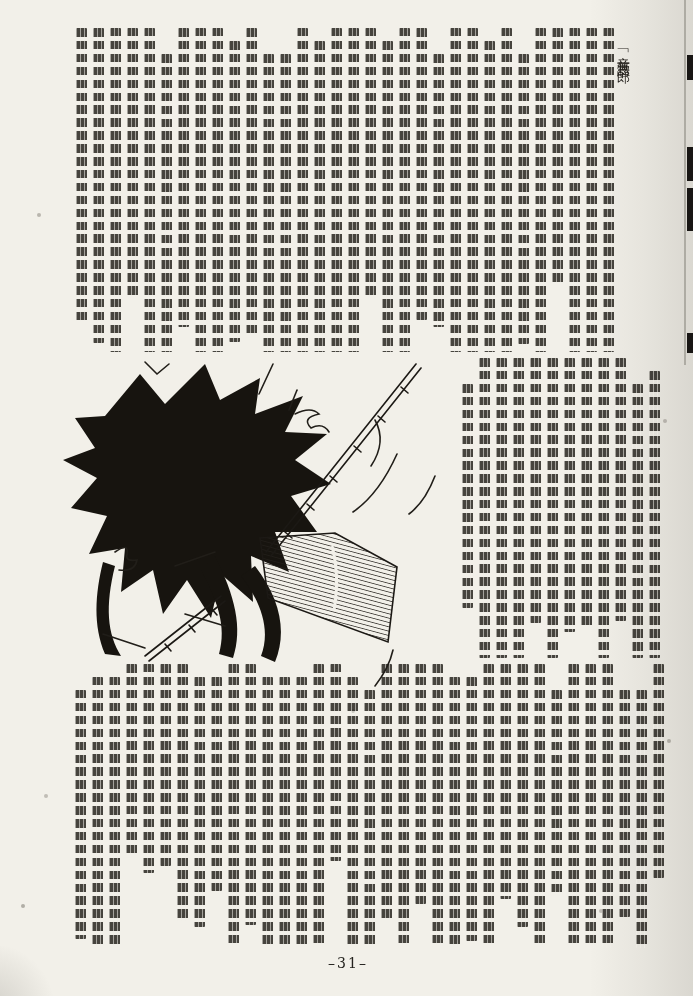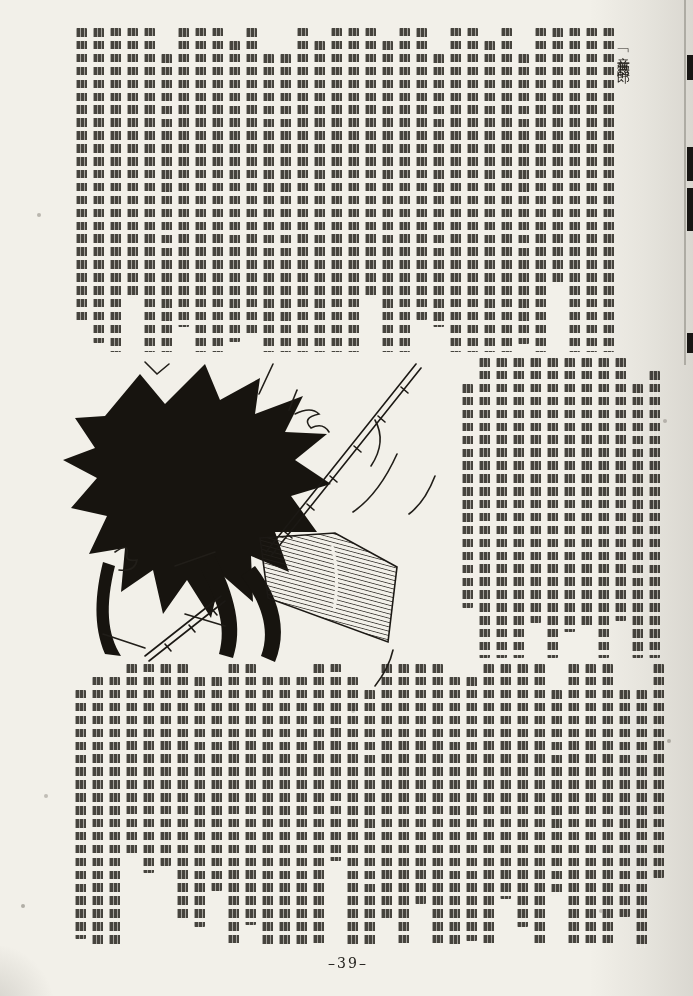--- a/index.html
+++ b/index.html
@@ -213,14 +213,14 @@
       <path d="M390,120 q-10,26 -26,38"></path>
       <path d="M100,6 L112,18 L124,8"></path>
       <path d="M70,196 q14,-10 12,2 q-2,8 10,6 q-2,12 -18,10"></path>
       <path d="M130,210 L170,196"></path>
       <path d="M58,278 L100,292"></path>
       <path d="M140,258 L180,270"></path>
       <path d="M330,330 q14,-18 18,-36"></path>
     </g>
   </svg>
 
-  <div class="page-number">–39–</div>
+  <div class="page-number">–31–</div>
 </div>
 
 </body></html>

